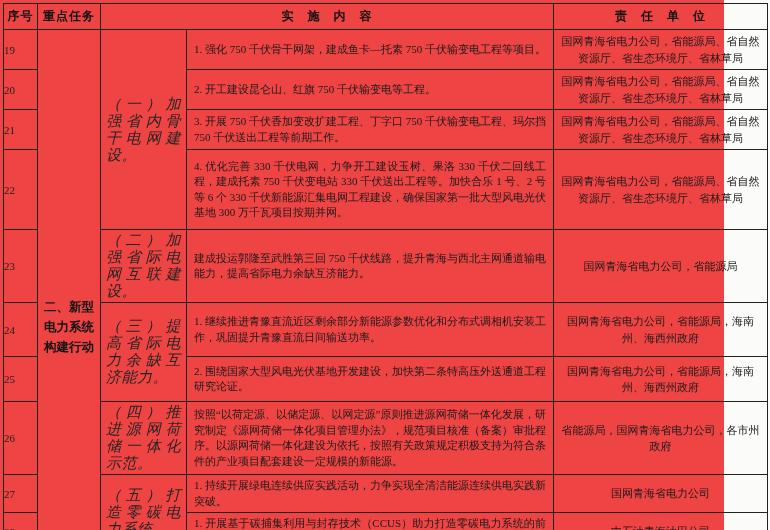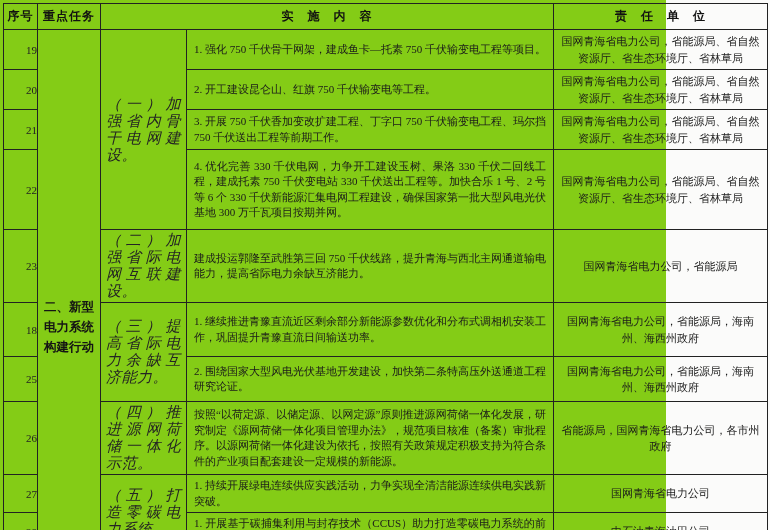--- a/index.html
+++ b/index.html
@@ -1,39 +1,39 @@
 <!DOCTYPE html>
 <html><head>
 <meta charset="utf-8">
 <style>
   html,body{margin:0;padding:0;}
   body{
     width:770px;height:530px;background:#fbfbfa;overflow:hidden;
     font-family:"Liberation Serif","DejaVu Serif",serif;color:#1c1c1c;
     -webkit-font-smoothing:antialiased;
   }
-  .page{position:absolute;left:0;top:0;width:666px;height:530px;background:#84cc16;}
+  .page{position:absolute;left:0;top:0;width:724px;height:530px;background:#ef4444;}
   table.doc{
     position:absolute;left:3px;top:3px;width:764px;
     border-collapse:collapse;table-layout:fixed;
     border:1.5px solid #161616;
   }
   .doc td,.doc th{
     border:1px solid #222222;
     vertical-align:middle;
     overflow:hidden;
     padding:0;
   }
   th.hdr{
     font-family:"Liberation Sans","DejaVu Sans",sans-serif;
     font-weight:700;font-size:12px;letter-spacing:1px;
     text-align:center;color:#111;
   }
   td.no-cell{
-    text-align:right;font-size:11px;color:#222;
+    text-align:left;font-size:11px;color:#222;
     font-family:"Liberation Serif","DejaVu Serif",serif;
   }
   td.task-cell{
     text-align:center;
     font-family:"Liberation Sans","DejaVu Sans",sans-serif;
     font-weight:700;font-size:12.5px;line-height:20px;color:#141414;
   }
   td.group-cell{
     font-style:italic;font-size:15px;line-height:17px;
     letter-spacing:0.5px;color:#242424;
@@ -100,21 +100,21 @@
     </tr>
 
     <tr style="height:52px">
       <td class="no-cell">23</td>
       <td class="group-cell">（二）加强省际电网互联建设。</td>
       <td class="content-cell">建成投运郭隆至武胜第三回 750 千伏线路，提升青海与西北主网通道输电能力，提高省际电力余缺互济能力。</td>
       <td class="resp-cell">国网青海省电力公司，省能源局</td>
     </tr>
 
     <tr style="height:54px">
-      <td class="no-cell">18</td>
+      <td class="no-cell">24</td>
       <td class="group-cell" rowspan="2">（三）提高省际电力余缺互济能力。</td>
       <td class="content-cell">1. 继续推进青豫直流近区剩余部分新能源参数优化和分布式调相机安装工作，巩固提升青豫直流日间输送功率。</td>
       <td class="resp-cell">国网青海省电力公司，省能源局，海南州、海西州政府</td>
     </tr>
 
     <tr style="height:45px">
       <td class="no-cell">25</td>
       <td class="content-cell">2. 围绕国家大型风电光伏基地开发建设，加快第二条特高压外送通道工程研究论证。</td>
       <td class="resp-cell">国网青海省电力公司，省能源局，海南州、海西州政府</td>
     </tr>

